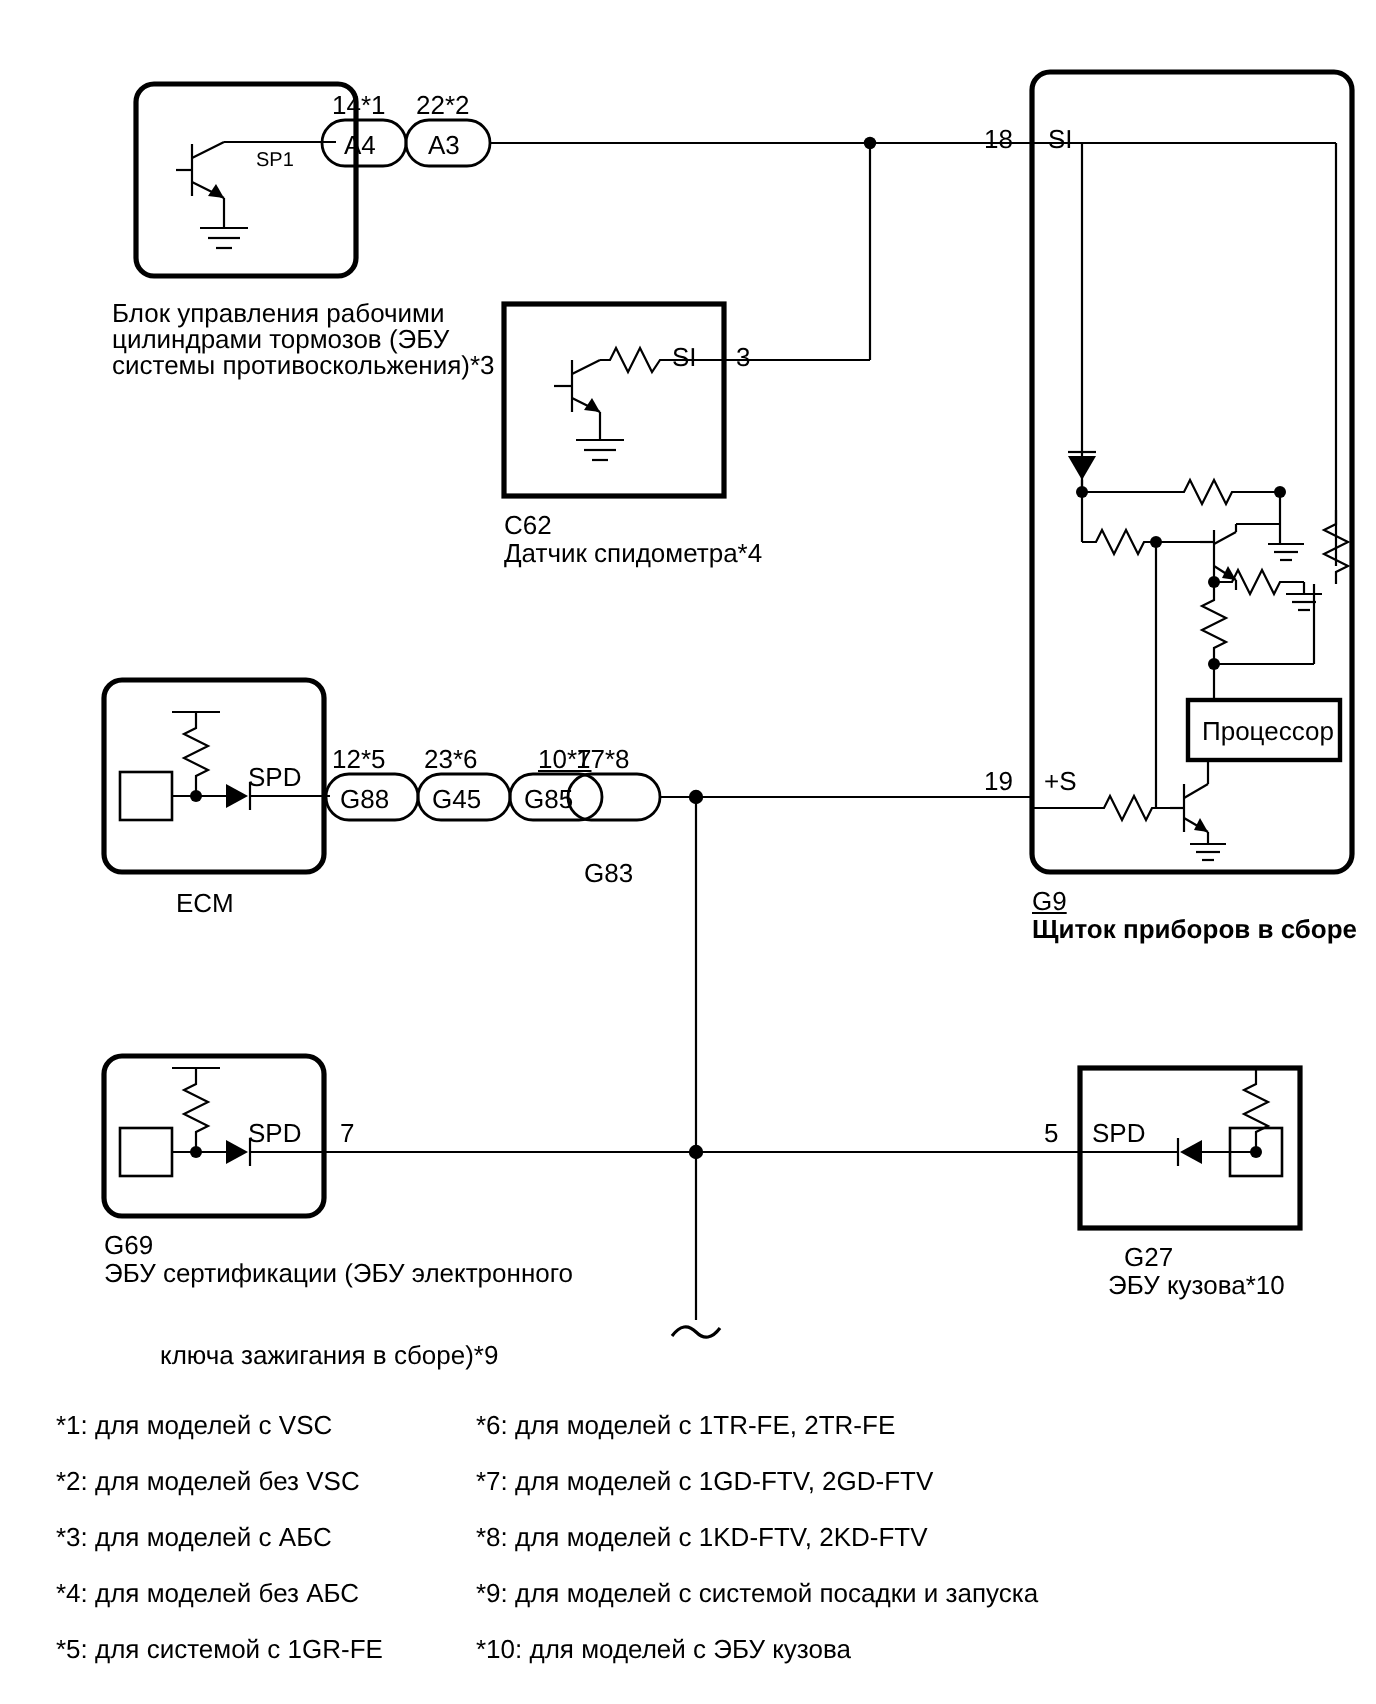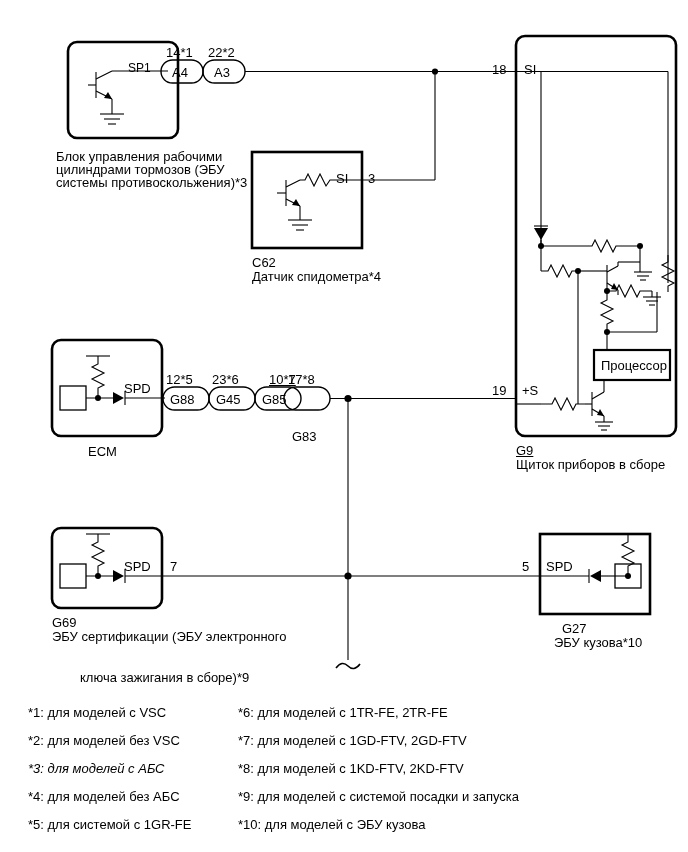--- a/index.html
+++ b/index.html
@@ -1,21 +1,21 @@
 <!DOCTYPE html>
 <html><head>
 <meta charset="utf-8">
 <style>
   html,body{margin:0;padding:0;background:#ffffff;}
   body{width:688px;height:852px;position:relative;
        font-family:"Liberation Sans","DejaVu Sans",sans-serif;
        color:#000;overflow:hidden;}
   #diagram{position:absolute;left:0;top:0;width:688px;height:852px;}
   .lbl{position:absolute;white-space:pre;line-height:1.32;}
-  .t11{font-size:12px;}
+  .t11{font-size:10px;margin-top:13px;}
   .t10{font-size:13px;}
 </style>
 </head>
 <body>
 
 <svg id="diagram" viewBox="0 0 688 852" xmlns="http://www.w3.org/2000/svg">
 
   <g fill="none" stroke="#000" stroke-width="1.1" shape-rendering="geometricPrecision">
 
     <rect x="68" y="42" width="110" height="96" rx="9" ry="9" stroke-width="2.6"></rect>
@@ -182,21 +182,21 @@
 <div class="lbl t10" style="left:368px;top:170px;">3</div>
 <div class="lbl t10" style="left:252px;top:254px;">C62</div>
 <div class="lbl t10" style="left:252px;top:268px;">Датчик спидометра*4</div>
 
 <div class="lbl t10" style="left:492px;top:61px;">18</div>
 <div class="lbl t10" style="left:524px;top:61px;">SI</div>
 <div class="lbl t10" style="left:492px;top:382px;">19</div>
 <div class="lbl t10" style="left:522px;top:382px;">+S</div>
 <div class="lbl t10" style="left:601px;top:357px;">Процессор</div>
 <div class="lbl t10" style="left:516px;top:442px;text-decoration:underline;">G9</div>
-<div class="lbl t10" style="left:516px;top:456px;">Щиток приборов в сборе</div>
+<div class="lbl t10" style="left:516px;top:456px;font-weight:bold;">Щиток приборов в сборе</div>
 
 <div class="lbl t10" style="left:124px;top:380px;">SPD</div>
 <div class="lbl t10" style="left:88px;top:443px;">ECM</div>
 
 <div class="lbl t10" style="left:166px;top:371px;">12*5</div>
 <div class="lbl t10" style="left:170px;top:391px;">G88</div>
 <div class="lbl t10" style="left:212px;top:371px;">23*6</div>
 <div class="lbl t10" style="left:216px;top:391px;">G45</div>
 <div class="lbl t10" style="left:269px;top:371px;text-decoration:underline;">10*7</div>
 <div class="lbl t10" style="left:262px;top:391px;">G85</div>
@@ -209,21 +209,21 @@
 <div class="lbl t10" style="left:52px;top:628px;">ЭБУ сертификации (ЭБУ электронного</div>
 <div class="lbl t10" style="left:52px;top:669px;margin-left:28px;">ключа зажигания в сборе)*9</div>
 
 <div class="lbl t10" style="left:522px;top:558px;">5</div>
 <div class="lbl t10" style="left:546px;top:558px;">SPD</div>
 <div class="lbl t10" style="left:562px;top:620px;">G27</div>
 <div class="lbl t10" style="left:554px;top:634px;">ЭБУ кузова*10</div>
 
 <div class="lbl t10" style="left:28px;top:704px;">*1: для моделей с VSC</div>
 <div class="lbl t10" style="left:28px;top:732px;">*2: для моделей без VSC</div>
-<div class="lbl t10" style="left:28px;top:760px;font-style:italic;">*3: для моделей с АБС</div>
+<div class="lbl t10" style="left:28px;top:760px;">*3: для моделей с АБС</div>
 <div class="lbl t10" style="left:28px;top:788px;">*4: для моделей без АБС</div>
 <div class="lbl t10" style="left:28px;top:816px;">*5: для системой с 1GR-FE</div>
 
 <div class="lbl t10" style="left:238px;top:704px;">*6: для моделей с 1TR-FE, 2TR-FE</div>
 <div class="lbl t10" style="left:238px;top:732px;">*7: для моделей с 1GD-FTV, 2GD-FTV</div>
 <div class="lbl t10" style="left:238px;top:760px;">*8: для моделей с 1KD-FTV, 2KD-FTV</div>
 <div class="lbl t10" style="left:238px;top:788px;">*9: для моделей с системой посадки и запуска</div>
 <div class="lbl t10" style="left:238px;top:816px;">*10: для моделей с ЭБУ кузова</div>
 
 </body></html>

